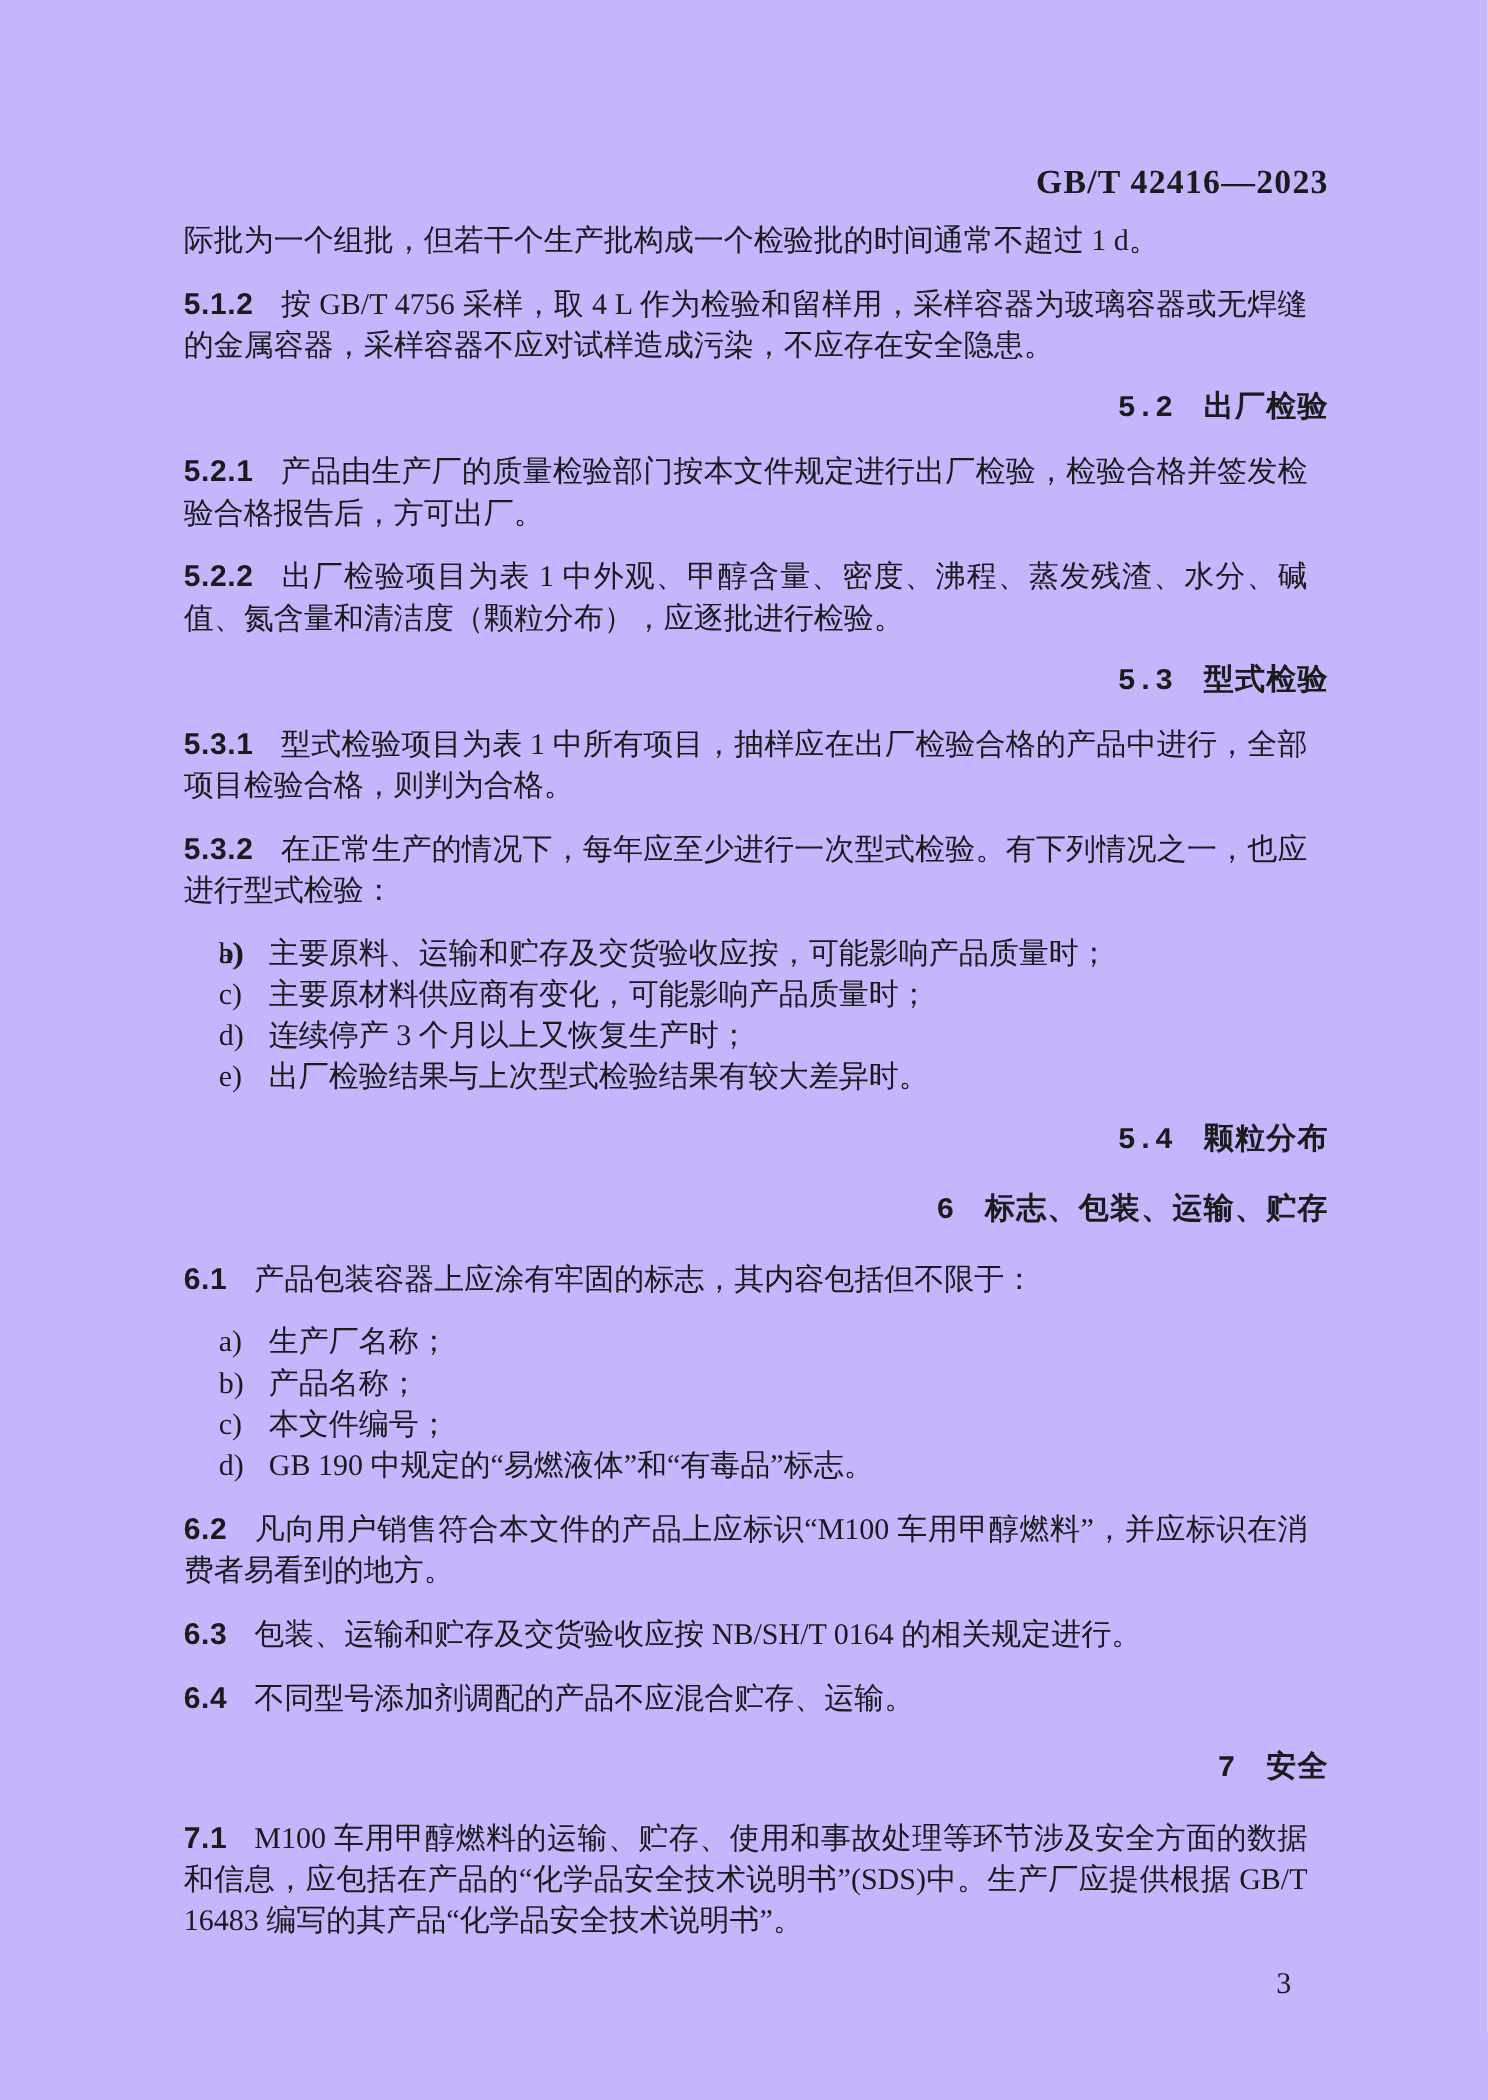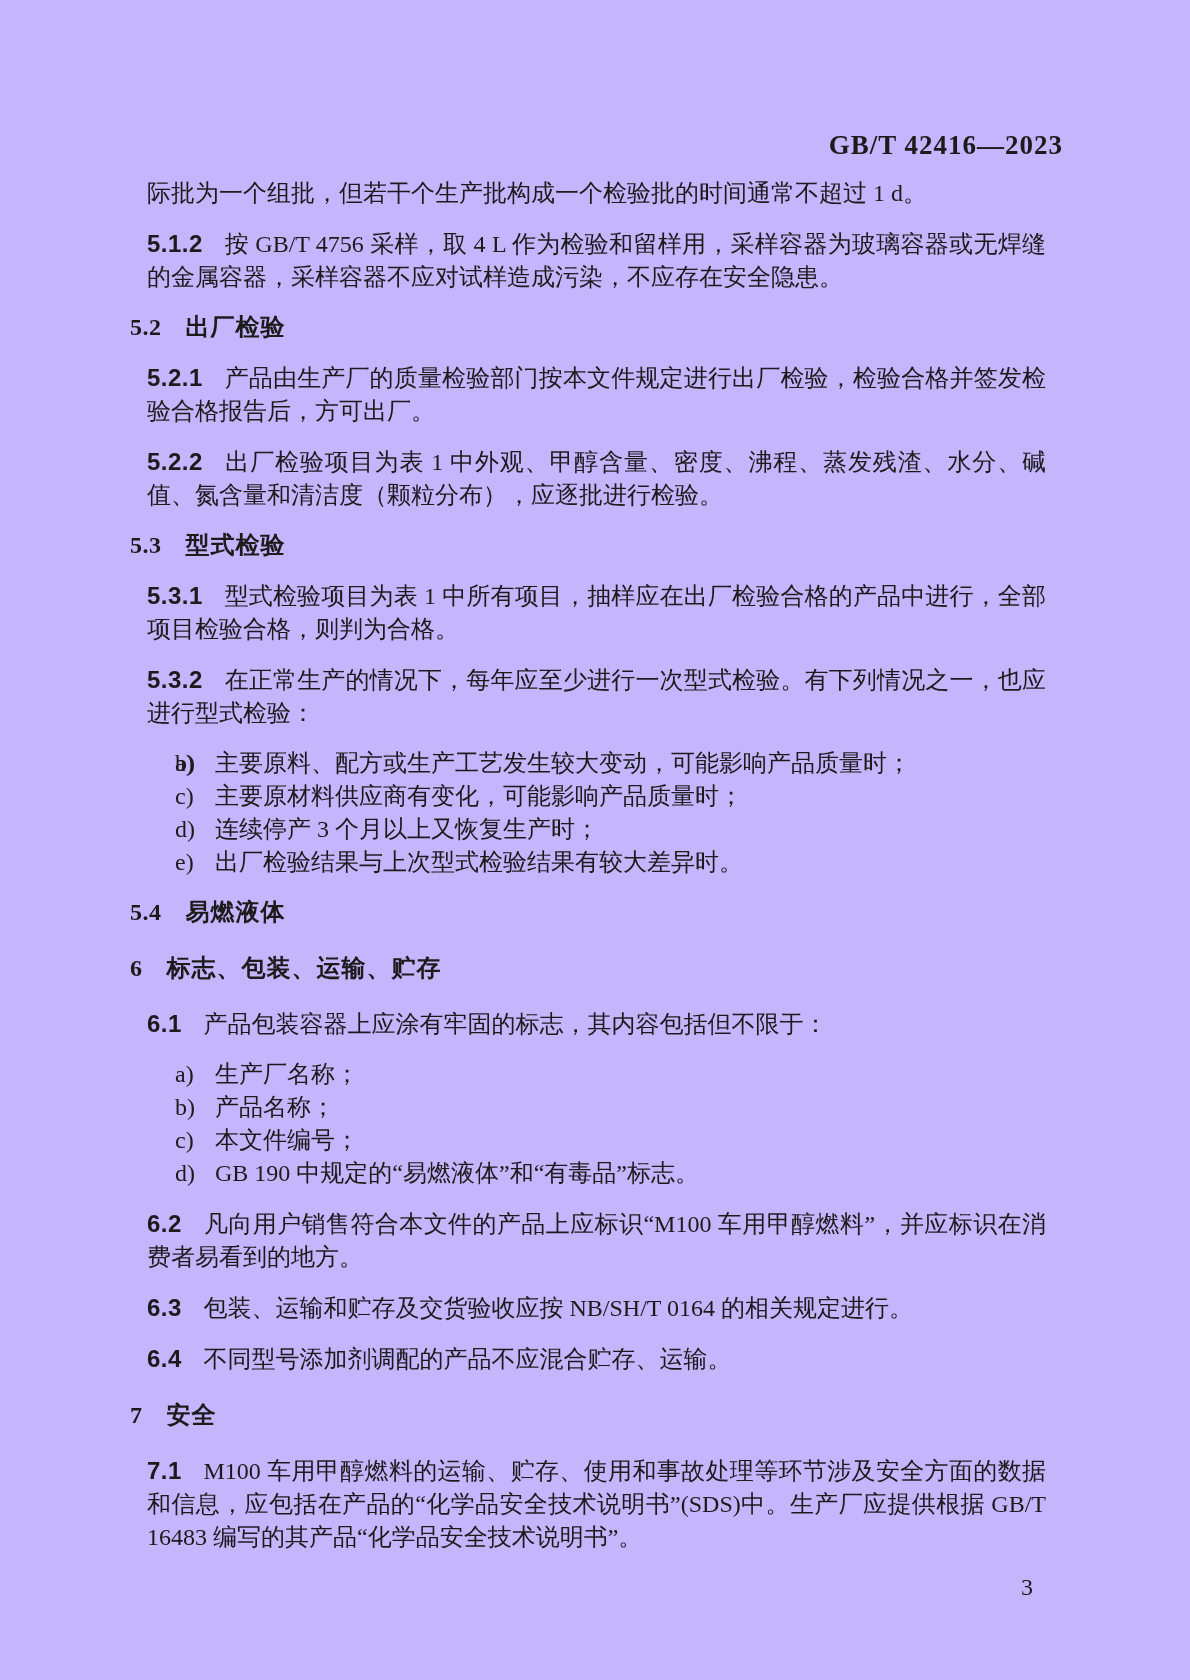--- a/index.html
+++ b/index.html
@@ -34,22 +34,22 @@
   .cnum {
     font-family:"Liberation Sans", sans-serif;
     font-weight:bold;
     margin-right:0.9em;
     letter-spacing:0.5px;
   }
   .h-sub, .h-chap {
     font-size:24px;
     line-height:33px;
     font-weight:bold;
-    font-family:Liberation Serif, serif;
-    text-align:left;
+    font-family:Liberation Mono, monospace;
+    text-align:right;
   }
   .h-sub  { margin:17px 0 14px 0; }
   .h-chap { margin:23px 0 22px 0; }
   .hnum { margin-right:1.0em; letter-spacing:0.5px; }
   .htitle { letter-spacing:1px; }
   .list { margin:0; }
   .li { position:relative; padding-left:85px; }
   .li .marker {
     position:absolute; left:45px; top:0;
     font-family:"Liberation Serif", serif;
@@ -82,27 +82,27 @@
     <p class="para"><span class="cnum">5.2.2</span><span>出厂检验项目为表 1 中外观、甲醇含量、密度、沸程、蒸发残渣、水分、碱值、氮含量和清洁度（颗粒分布），应逐批进行检验。</span></p>
 
     <h3 class="h-sub"><span class="hnum">5.3</span><span class="htitle">型式检验</span></h3>
 
     <p class="para"><span class="cnum">5.3.1</span><span>型式检验项目为表 1 中所有项目，抽样应在出厂检验合格的产品中进行，全部项目检验合格，则判为合格。</span></p>
 
     <p class="para"><span class="cnum">5.3.2</span><span>在正常生产的情况下，每年应至少进行一次型式检验。有下列情况之一，也应进行型式检验：</span></p>
 
     <div class="list">
       <div class="li"><span class="marker">a)</span></div>
-      <div class="li"><span class="marker">b)</span><span>主要原料、配方或生产工艺发生较大变动，可能影响产品质量时；</span></div>
+      <div class="li"><span class="marker">b)</span><span>主要原料、运输和贮存及交货验收应按，可能影响产品质量时；</span></div>
       <div class="li"><span class="marker">c)</span><span>主要原材料供应商有变化，可能影响产品质量时；</span></div>
       <div class="li"><span class="marker">d)</span><span>连续停产 3 个月以上又恢复生产时；</span></div>
       <div class="li"><span class="marker">e)</span><span>出厂检验结果与上次型式检验结果有较大差异时。</span></div>
     </div>
 
-    <h3 class="h-sub"><span class="hnum">5.4</span><span class="htitle">易燃液体</span></h3>
+    <h3 class="h-sub"><span class="hnum">5.4</span><span class="htitle">颗粒分布</span></h3>
 
 
     <h2 class="h-chap"><span class="hnum">6</span><span class="htitle">标志、包装、运输、贮存</span></h2>
 
     <p class="para"><span class="cnum">6.1</span><span>产品包装容器上应涂有牢固的标志，其内容包括但不限于：</span></p>
 
     <div class="list">
       <div class="li"><span class="marker">a)</span><span>生产厂名称；</span></div>
       <div class="li"><span class="marker">b)</span><span>产品名称；</span></div>
       <div class="li"><span class="marker">c)</span><span>本文件编号；</span></div>

